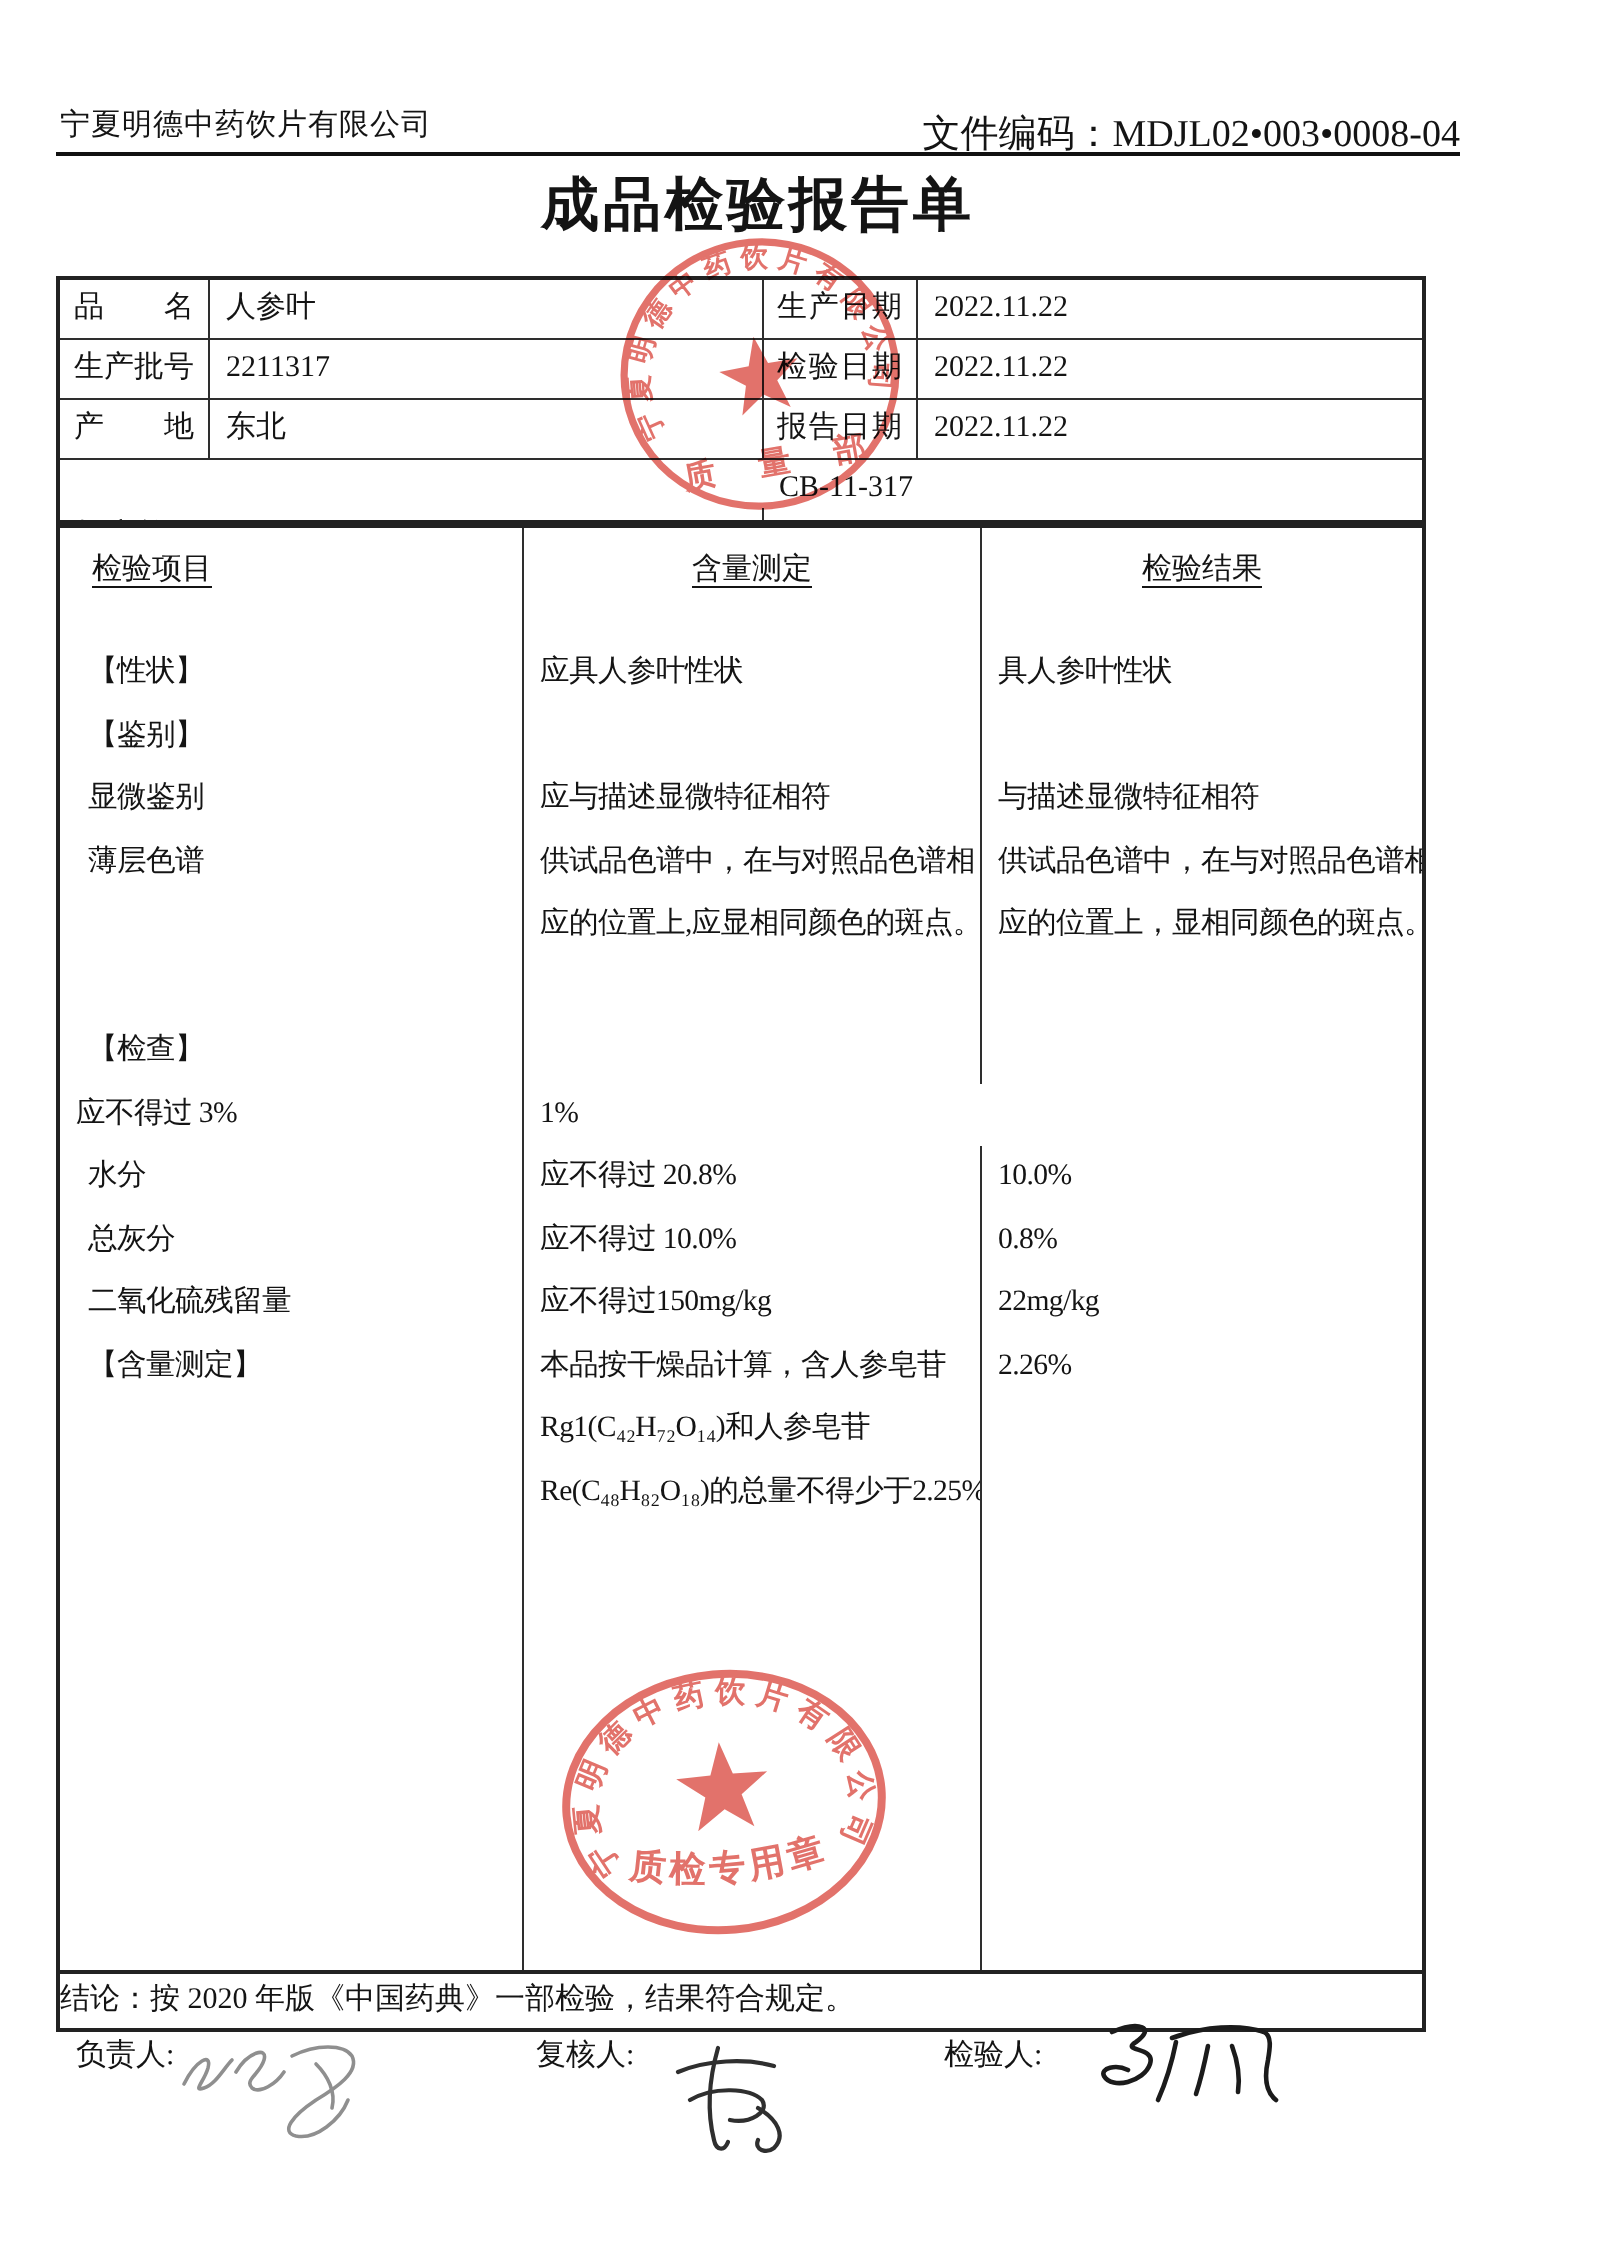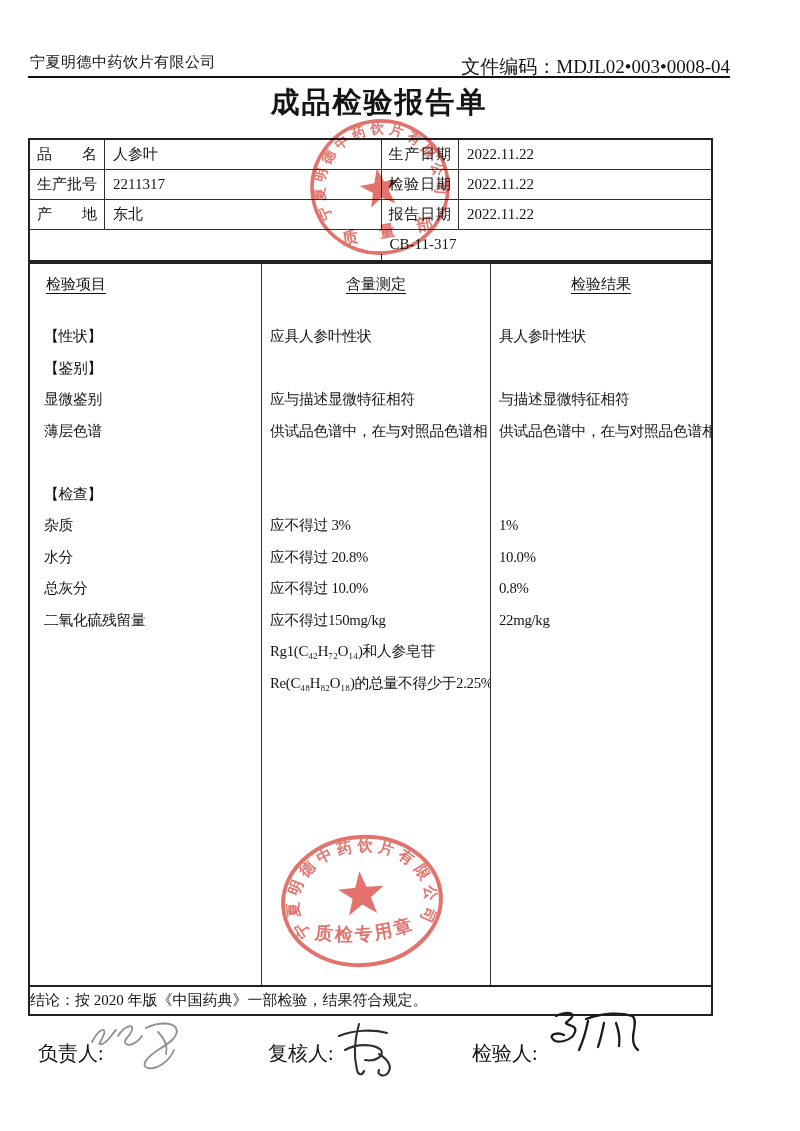--- a/index.html
+++ b/index.html
@@ -50,21 +50,21 @@
   .mt-filler{flex:1 1 auto; display:grid; grid-template-columns:232px 229px 1fr;}
   .mf{box-sizing:border-box;}
   .mf.c1,.mf.c2{border-right:1.5px solid var(--line);}
   
   .conclusion{
     position:absolute; left:28px; top:987px; width:685px; height:29px;
     border:2px solid #222; border-top:none; box-sizing:border-box;
     line-height:26px; padding-left:0; font-size:15px; white-space:nowrap;
   }
   
-  .sig-label{position:absolute; top:1040px; font-size:20px;}
+  .sig-label{position:absolute; top:1018px; font-size:15px;}
   .sig-label.l1{left:38px;}
   .sig-label.l2{left:268px;}
   .sig-label.l3{left:472px;}
   .sig-svg{position:absolute;}
   .sig-svg path{fill:none; stroke-linecap:round; stroke-linejoin:round;}
   .sig1{left:88px;  top:1016px;}
   .sig2{left:333px; top:1020px;}
   .sig3{left:548px; top:1008px;}
   .sig1 path{stroke:#8f8f8f; stroke-width:1.8;}
   .sig2 path{stroke:#2f2f2f; stroke-width:2.1;}
@@ -130,47 +130,56 @@
           <div class="mc c2">应与描述显微特征相符</div>
           <div class="mc c3">与描述显微特征相符</div>
         </div>
         <div class="mt-line">
           <div class="mc c1">薄层色谱</div>
           <div class="mc c2">供试品色谱中，在与对照品色谱相</div>
           <div class="mc c3">供试品色谱中，在与对照品色谱相</div>
         </div>
         <div class="mt-line">
           <div class="mc c1"></div>
+          <div class="mc c2">应的位置上,应显相同颜色的斑点。</div>
+          <div class="mc c3">应的位置上，显相同颜色的斑点。</div>
+        </div>
+        <div class="mt-line">
+          <div class="mc c1"></div>
           <div class="mc c2"></div>
           <div class="mc c3"></div>
         </div>
         <div class="mt-line">
           <div class="mc c1">【检查】</div>
           <div class="mc c2"></div>
           <div class="mc c3"></div>
         </div>
         <div class="mt-line">
-          <div class="mc c1">杂质</div>
           <div class="mc c2">应不得过 3%</div>
           <div class="mc c3">1%</div>
         </div>
         <div class="mt-line">
           <div class="mc c1">水分</div>
           <div class="mc c2">应不得过 20.8%</div>
           <div class="mc c3">10.0%</div>
         </div>
         <div class="mt-line">
           <div class="mc c1">总灰分</div>
           <div class="mc c2">应不得过 10.0%</div>
           <div class="mc c3">0.8%</div>
         </div>
         <div class="mt-line">
           <div class="mc c1">二氧化硫残留量</div>
           <div class="mc c2">应不得过150mg/kg</div>
           <div class="mc c3">22mg/kg</div>
+        </div>
+        <div class="mt-line">
+          <div class="mc c1">【含量测定】</div>
+          <div class="mc c2">本品按干燥品计算，含人参皂苷</div>
+          <div class="mc c3">2.26%</div>
         </div>
         <div class="mt-line">
           <div class="mc c1"></div>
           <div class="mc c2">Rg1(C₄₂H₇₂O₁₄)和人参皂苷</div>
           <div class="mc c3"></div>
         </div>
         <div class="mt-line">
           <div class="mc c1"></div>
           <div class="mc c2">Re(C₄₈H₈₂O₁₈)的总量不得少于2.25%</div>
           <div class="mc c3"></div>

